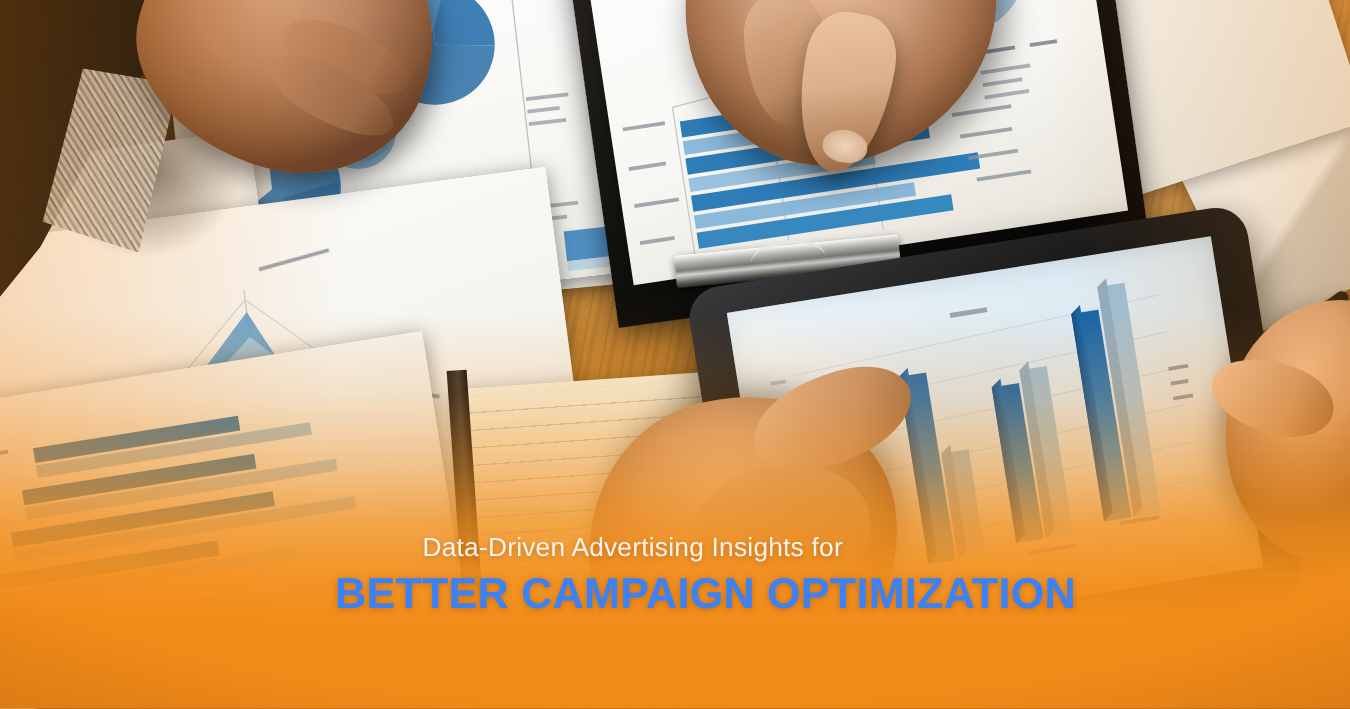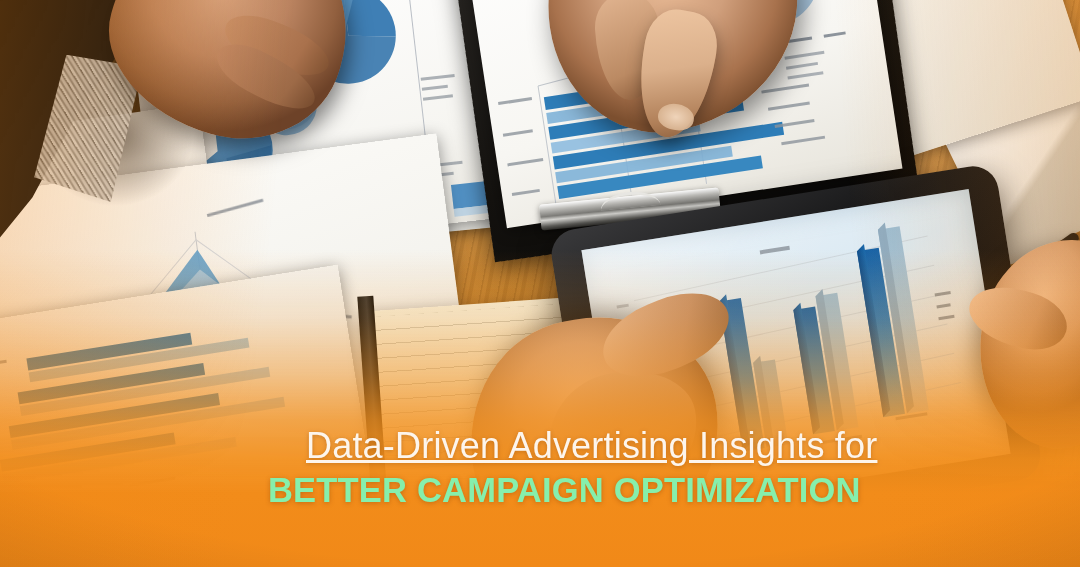--- a/index.html
+++ b/index.html
@@ -283,36 +283,35 @@
     pointer-events:none;
   }
 
   
   #headline{
     position:absolute;left:268px;top:428px;width:700px;
     z-index:40;
   }
   #headline-line1{
     display:block;
-    margin-left:38px;
-    font-size:36px;
+    margin-left:70px;
+    font-size:21px;
     font-weight:400;
     letter-spacing:.2px;
     color:#fdf5ec;
     line-height:1.0;
     text-shadow:0 1px 4px rgba(120,55,0,.35);
-    text-decoration:underline;
   }
   #headline-line2{
     display:block;
     margin-top:9px;
     font-size:34.5px;
     font-weight:700;
     letter-spacing:.2px;
-    color:#86efac;
+    color:#3b82f6;
     line-height:1.0;
     text-shadow:0 1px 5px rgba(120,55,0,.38);
   }
 </style>
 </head>
 <body>
 
 <div id="banner">
 
   <div class="layer" id="desk"></div>

